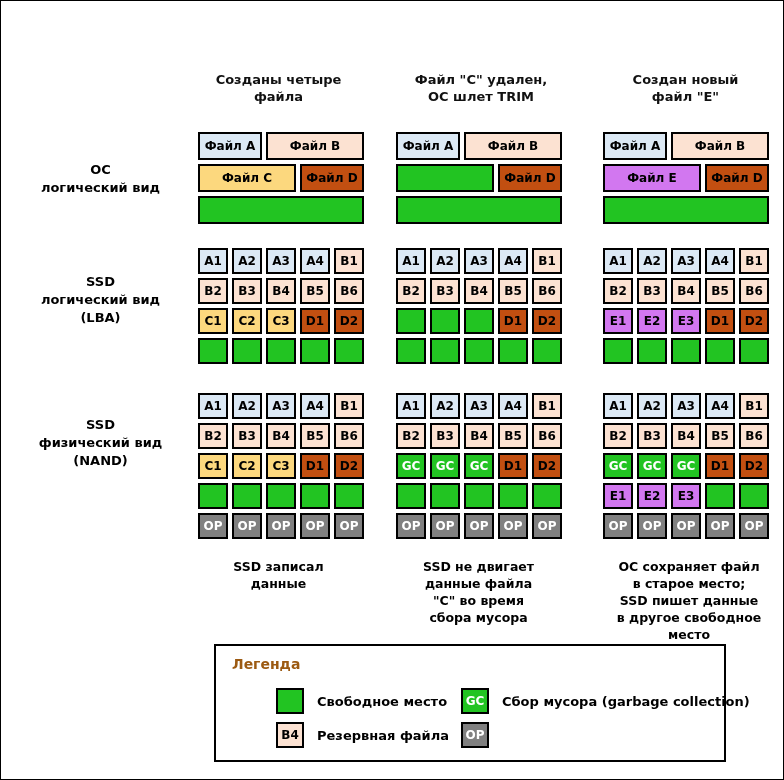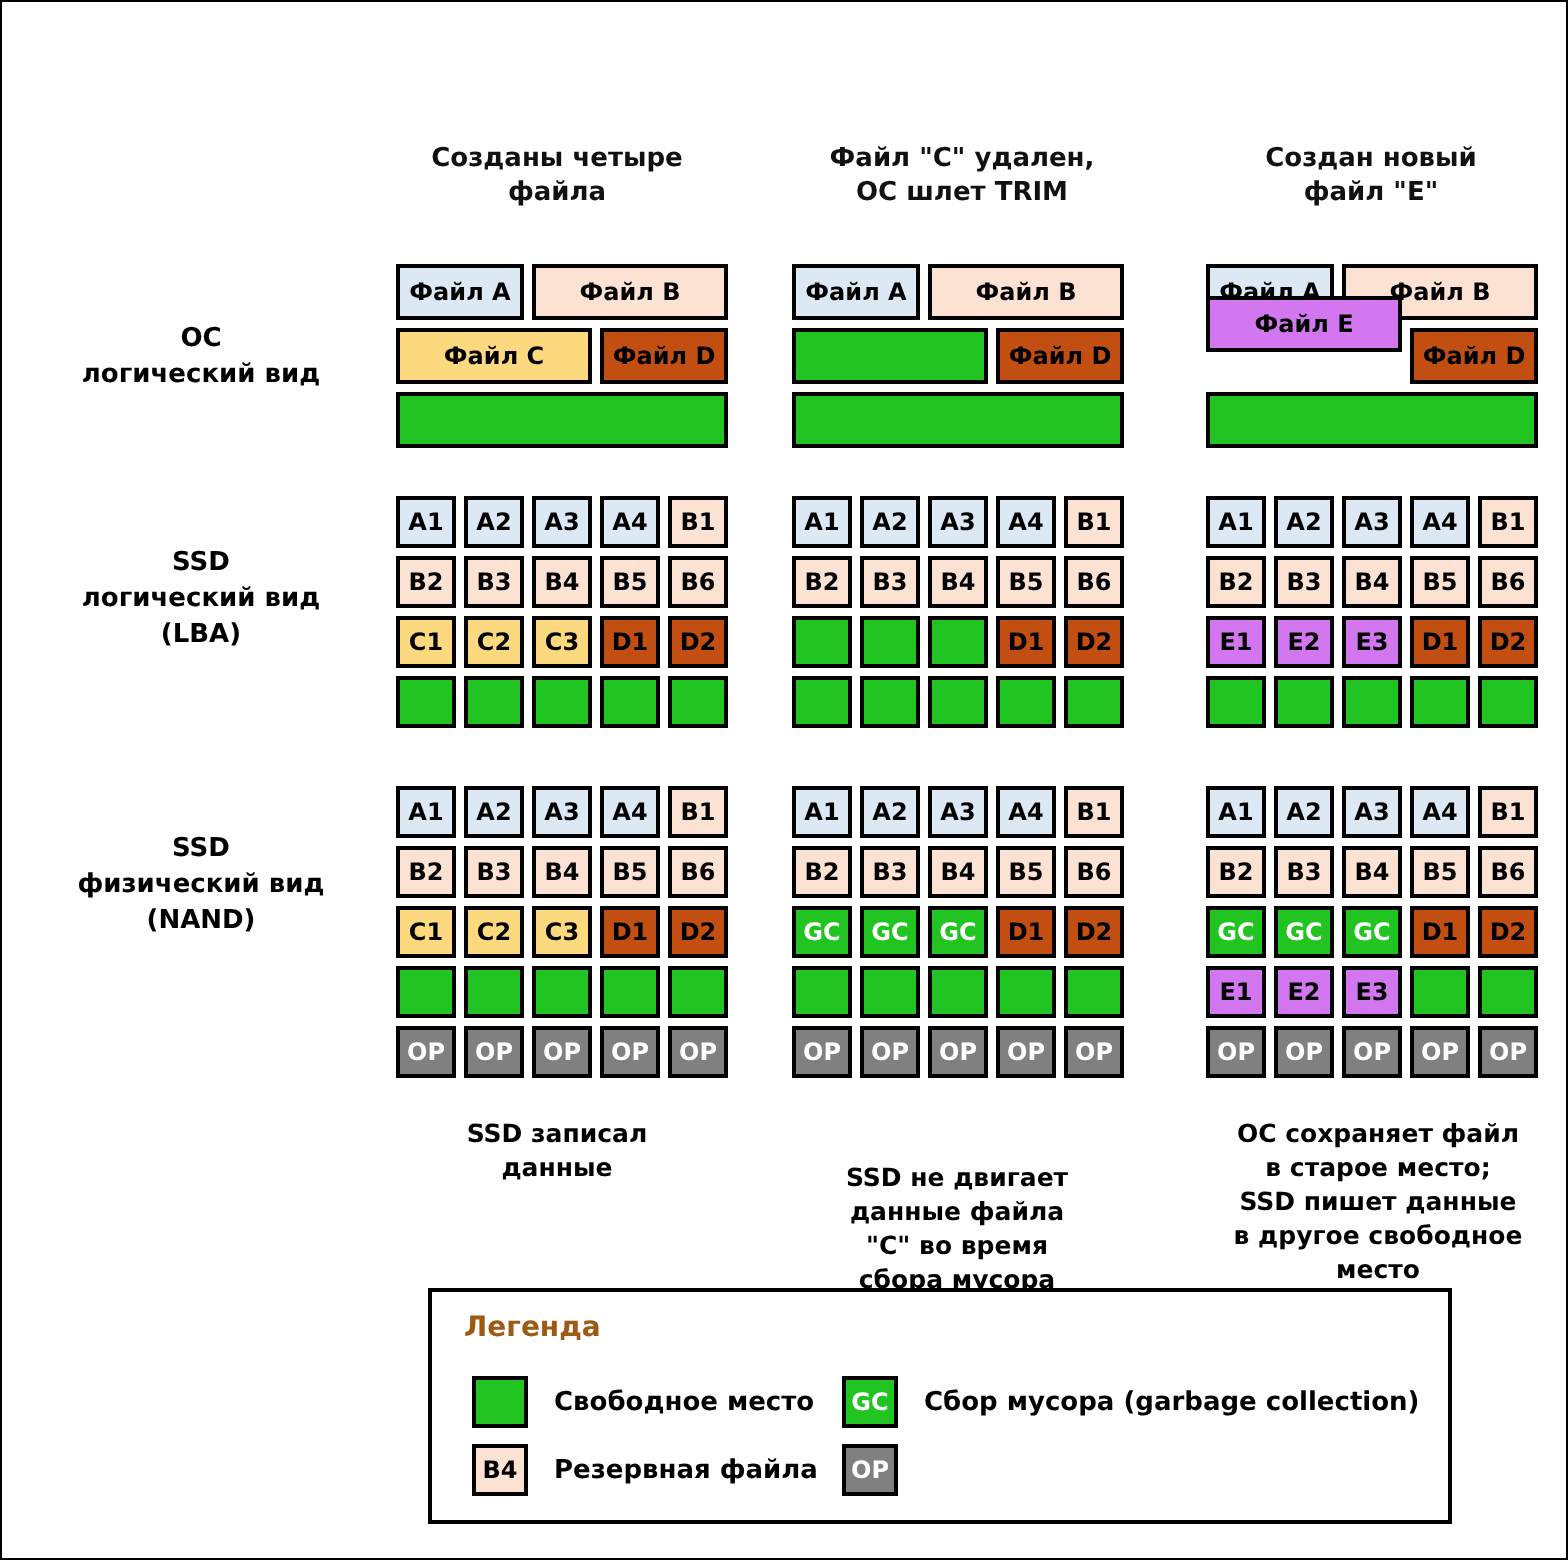--- a/index.html
+++ b/index.html
@@ -88,21 +88,21 @@
   
   .caption {
     position: absolute;
     text-align: center;
     font-size: 12.5px;
     font-weight: bold;
     color: #000000;
     line-height: 17px;
   }
   .caption.c1 { left: 190px; top: 557px; width: 175px; }
-  .caption.c2 { left: 385px; top: 579px; width: 185px; }
+  .caption.c2 { left: 385px; top: 557px; width: 185px; }
   .caption.c3 { left: 592px; top: 557px; width: 192px; }
 
   
   #legend {
     position: absolute;
     left: 213px;
     top: 643px;
     width: 512px;
     height: 118px;
     box-sizing: border-box;
@@ -110,21 +110,21 @@
     background: #ffffff;
   }
   #legend .legend-title {
     position: absolute;
     left: 16px;
     top: 10px;
     font-size: 14px;
     font-weight: bold;
     color: #9c5a12;
   }
-  .legend-row { position: absolute; display: flex; align-items: center; }
+  .legend-row { position: absolute; display: flex; align-items: center; margin-left: 40px; }
   .legend-swatch {
     box-sizing: border-box;
     width: 28px;
     height: 26px;
     border: 2px solid #000000;
     display: flex;
     align-items: center;
     justify-content: center;
     font-size: 12px;
     font-weight: bold;
@@ -406,21 +406,21 @@
       </div>
       <div class="blk fill-op" style="left: 531px; top: 512px; width: 30px; height: 26px;">
         <span>OP</span>
       </div>
       <div class="blk fill-a" style="left: 602px; top: 131px; width: 64px; height: 28px;">
         <span>Файл A</span>
       </div>
       <div class="blk fill-b" style="left: 670px; top: 131px; width: 98px; height: 28px;">
         <span>Файл B</span>
       </div>
-      <div class="blk fill-e" style="left: 602px; top: 147px; width: 98px; height: 28px;">
+      <div class="blk fill-e" style="left: 602px; top: 163px; width: 98px; height: 28px;">
         <span>Файл E</span>
       </div>
       <div class="blk fill-d" style="left: 704px; top: 163px; width: 64px; height: 28px;">
         <span>Файл D</span>
       </div>
       <div class="blk fill-free" style="left: 602px; top: 195px; width: 166px; height: 28px;"></div>
       <div class="blk fill-a" style="left: 602px; top: 247px; width: 30px; height: 26px;">
         <span>A1</span>
       </div>
       <div class="blk fill-a" style="left: 636px; top: 247px; width: 30px; height: 26px;">

